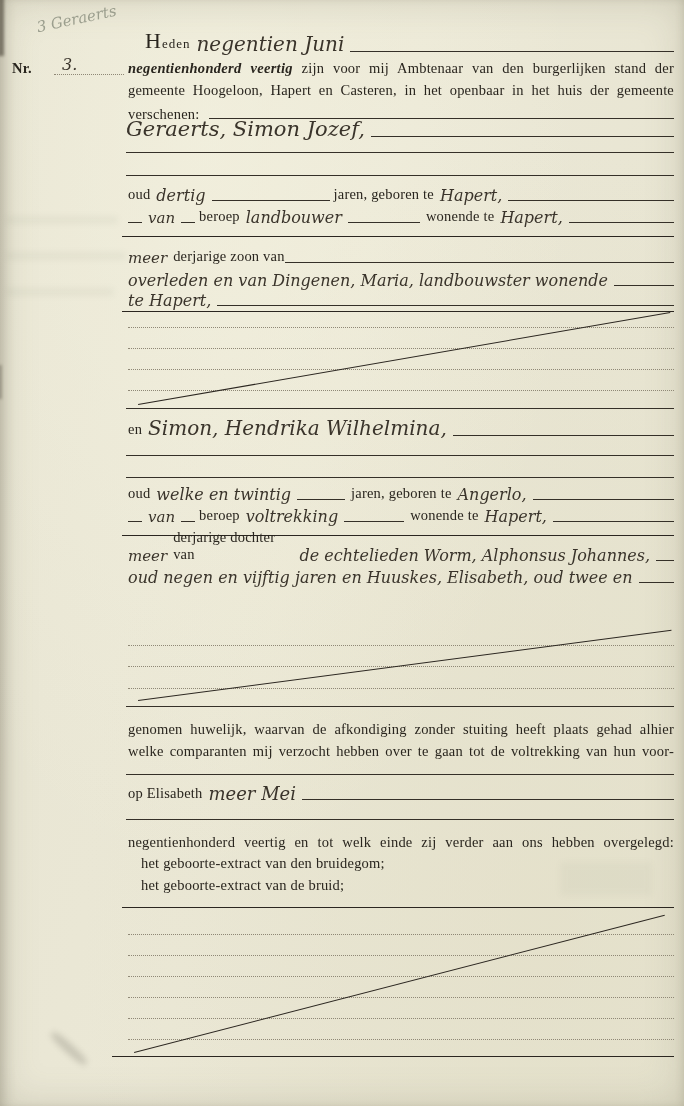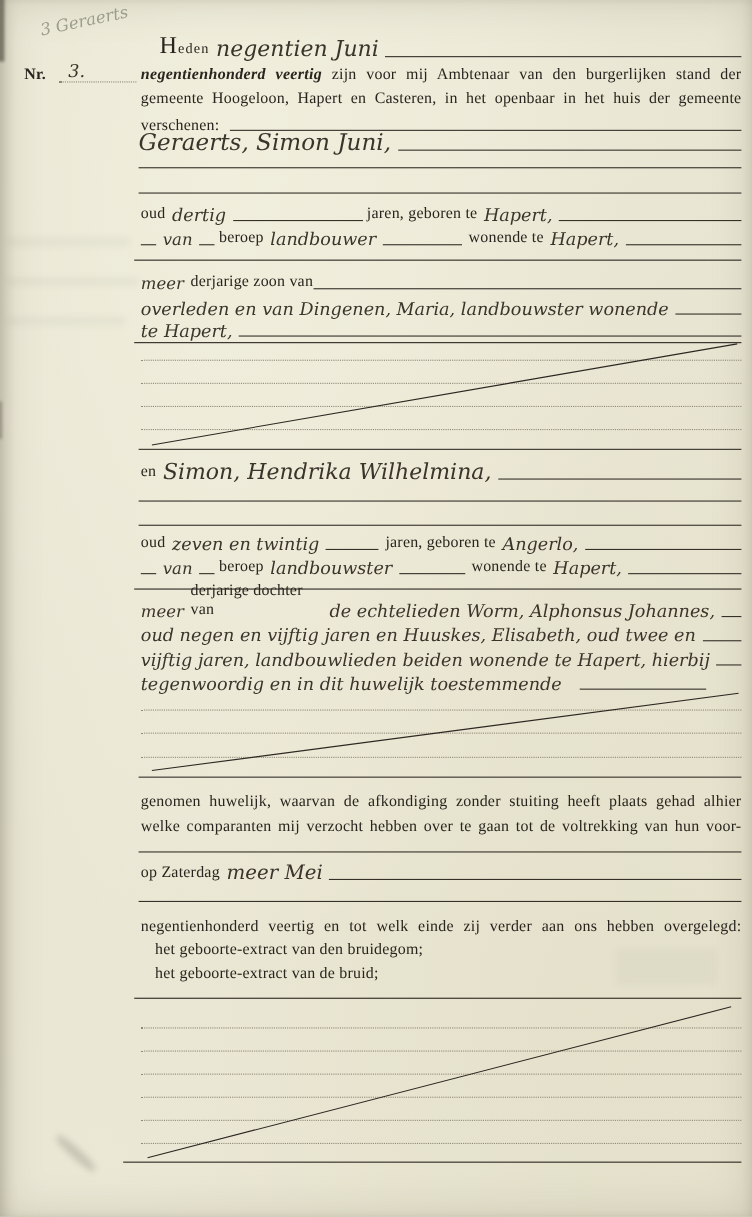--- a/index.html
+++ b/index.html
@@ -45,40 +45,40 @@
   <div class="edge" style="left:-2px;top:-4px;width:6px;height:60px;opacity:.55"></div>
   <div class="edge" style="left:-2px;top:365px;width:4px;height:34px;opacity:.3"></div>
   <div class="smudge" style="left:46px;top:1044px;width:46px;height:9px;transform:rotate(42deg);opacity:.28"></div>
   <div class="ghost" style="left:6px;top:216px;width:112px;height:8px"></div>
   <div class="ghost" style="left:6px;top:252px;width:120px;height:8px"></div>
   <div class="ghost" style="left:6px;top:288px;width:108px;height:8px"></div>
   <div class="ghost" style="left:560px;top:862px;width:92px;height:34px;opacity:.05"></div>
 
   <div class="pencil">3 Geraerts</div>
 
-  <div style="position:absolute;left:22px;top:60px" class="printed bolded">Nr.</div>
+  <div style="position:absolute;left:12px;top:60px" class="printed bolded">Nr.</div>
   <div style="position:absolute;left:54px;top:55px;width:62px;border-bottom:1px dotted #8f8876;text-align:left;padding-left:8px" class="hw">3.</div>
 
   <div class="row" style="top:26px;height:30px;padding-left:17px;width:529px">
     <span class="printed heden">Heden</span>
     <span class="hw" style="font-size:20px">negentien Juni</span>
     <span class="fill"></span>
   </div>
 
   <div style="position:absolute;left:128px;top:57px;width:546px">
     <div class="jline printed"><span class="intro-year">negentienhonderd veertig</span> <span>zijn voor mij Ambtenaar van den burgerlijken stand der</span></div>
     <div class="jline printed">gemeente Hoogeloon, Hapert en Casteren, in het openbaar in het huis der gemeente</div>
     <div style="display:flex;align-items:flex-end;height:22px">
       <span class="printed">verschenen:</span>
       <span class="fill" style="margin-left:10px"></span>
     </div>
   </div>
 
   <div class="row" style="top:111px;height:30px;left:126px;width:548px">
-    <span class="hw" style="font-size:21px;padding-left:0">Geraerts, Simon Juni,</span>
+    <span class="hw" style="font-size:21px;padding-left:0">Geraerts, Simon Jozef,</span>
     <span class="fill"></span>
   </div>
   <div class="rule" style="top:152px"></div>
   <div class="rule" style="top:175px"></div>
 
   <div class="row" style="top:183px;height:22px">
     <span class="printed">oud</span>
     <span class="hw" style="font-size:16px">dertig</span>
     <span class="fill" style="flex:0 0 118px"></span>
     <span class="printed" style="margin-left:4px">jaren, geboren te</span>
@@ -124,73 +124,65 @@
   <div class="row" style="top:413px;height:27px">
     <span class="printed">en</span>
     <span class="hw" style="font-size:20px">Simon, Hendrika Wilhelmina,</span>
     <span class="fill"></span>
   </div>
   <div class="rule" style="top:455px"></div>
   <div class="rule" style="top:477px"></div>
 
   <div class="row" style="top:482px;height:22px">
     <span class="printed">oud</span>
-    <span class="hw" style="font-size:16px">zeven en twintig</span>
+    <span class="hw" style="font-size:16px">welke en twintig</span>
     <span class="fill" style="flex:0 0 48px"></span>
     <span class="printed" style="margin-left:6px">jaren, geboren te</span>
     <span class="hw" style="font-size:16px">Angerlo,</span>
     <span class="fill"></span>
   </div>
 
   <div class="row" style="top:504px;height:22px">
     <span class="dash"></span>
     <span class="hw" style="font-size:15px">van</span>
     <span class="dash"></span>
     <span class="printed" style="margin-left:4px">beroep</span>
-    <span class="hw" style="font-size:16px">landbouwster</span>
+    <span class="hw" style="font-size:16px">voltrekking</span>
     <span class="fill" style="flex:0 0 60px"></span>
     <span class="printed" style="margin-left:6px">wonende te</span>
     <span class="hw" style="font-size:16px">Hapert,</span>
     <span class="fill"></span>
   </div>
   <div class="rule thick" style="top:535px"></div>
 
   <div class="row" style="top:541px;height:24px">
     <span class="hw" style="font-size:15px;padding-left:0">meer</span>
     <span class="printed">derjarige dochter van</span>
     <span class="hw" style="font-size:16px">de echtelieden Worm, Alphonsus Johannes,</span>
     <span class="fill"></span>
   </div>
   <div class="row" style="top:564px;height:23px">
     <span class="hw" style="font-size:16px;padding-left:0">oud negen en vijftig jaren en Huuskes, Elisabeth, oud twee en</span>
     <span class="fill"></span>
-  </div>
-  <div class="row" style="top:586px;height:23px">
-    <span class="hw" style="font-size:16px;padding-left:0">vijftig jaren, landbouwlieden beiden wonende te Hapert, hierbij</span>
-    <span class="fill"></span>
-  </div>
-  <div class="row" style="top:608px;height:23px">
-    <span class="hw" style="font-size:16px;padding-left:0">tegenwoordig en in dit huwelijk toestemmende</span>
-    <span class="fill" style="margin-right:32px;margin-left:10px"></span>
   </div>
 
   <div class="dotted" style="top:645px"></div>
   <div class="dotted" style="top:666px"></div>
   <div class="dotted" style="top:688px"></div>
   <div class="rule" style="top:706px"></div>
   <div class="diag" style="left:138px;top:700px;width:538px;transform:rotate(-7.5deg)"></div>
 
   <div style="position:absolute;left:128px;top:718px;width:546px">
     <div class="jline printed">genomen huwelijk, waarvan de afkondiging zonder stuiting heeft plaats gehad alhier</div>
     <div class="jline printed">welke comparanten mij verzocht hebben over te gaan tot de voltrekking van hun voor-</div>
   </div>
   <div class="rule" style="top:774px"></div>
 
   <div class="row" style="top:780px;height:24px">
-    <span class="printed">op Zaterdag</span>
+    <span class="printed">op Elisabeth</span>
     <span class="hw" style="font-size:18px">meer Mei</span>
     <span class="fill"></span>
   </div>
   <div class="rule" style="top:819px"></div>
 
   <div class="jline printed" style="position:absolute;left:128px;top:831px;width:546px">negentienhonderd veertig en tot welk einde zij verder aan ons hebben overgelegd:</div>
   <div class="printed" style="position:absolute;left:141px;top:855px">het geboorte-extract van den bruidegom;</div>
   <div class="printed" style="position:absolute;left:141px;top:877px">het geboorte-extract van de bruid;</div>
   <div class="rule thick" style="top:907px"></div>
 

